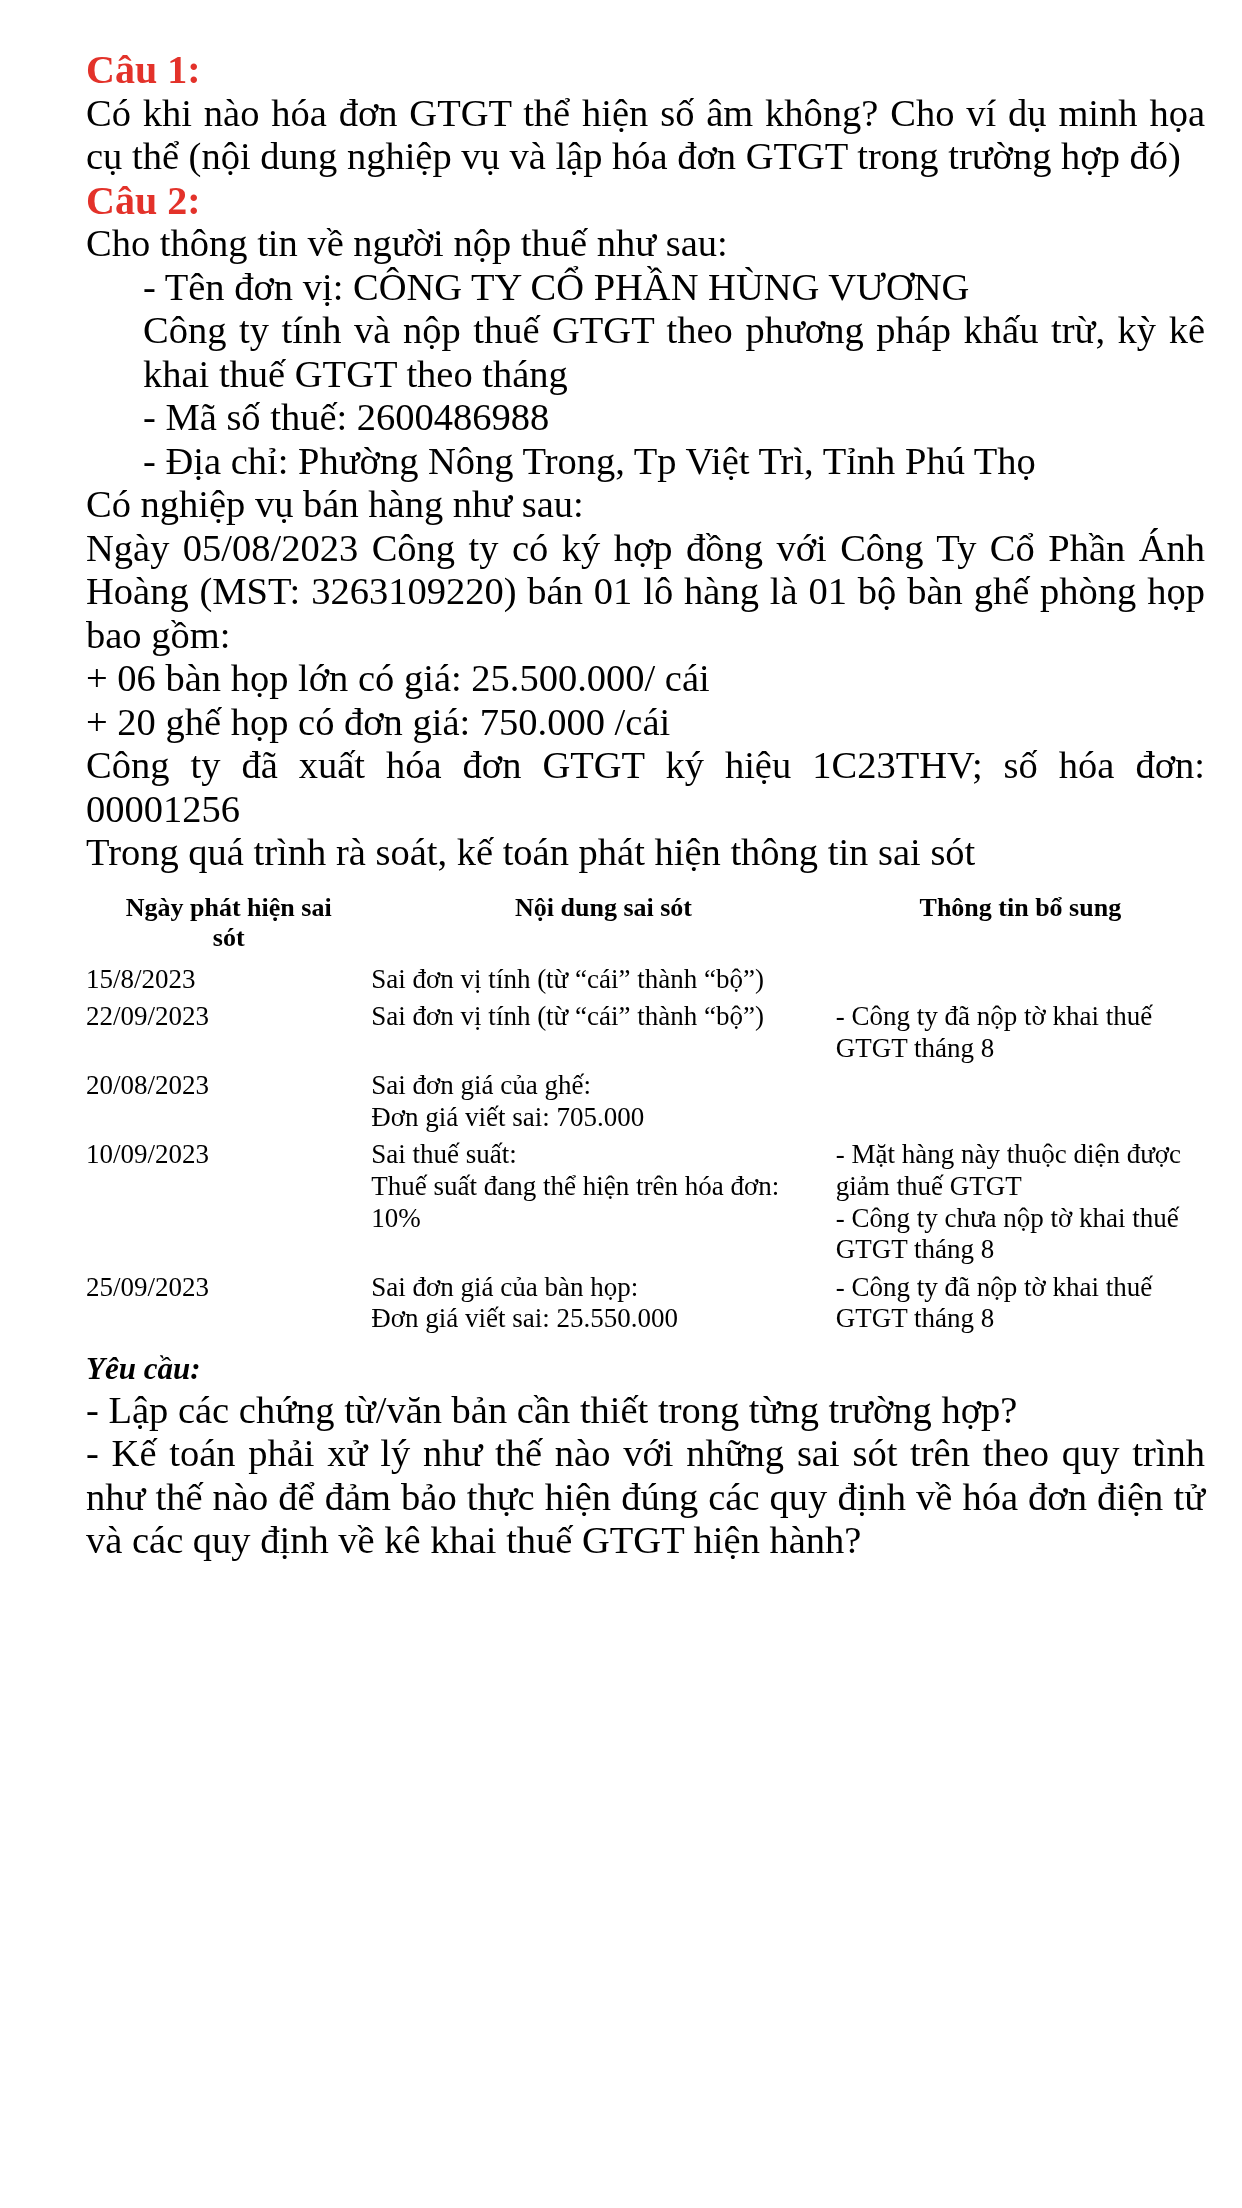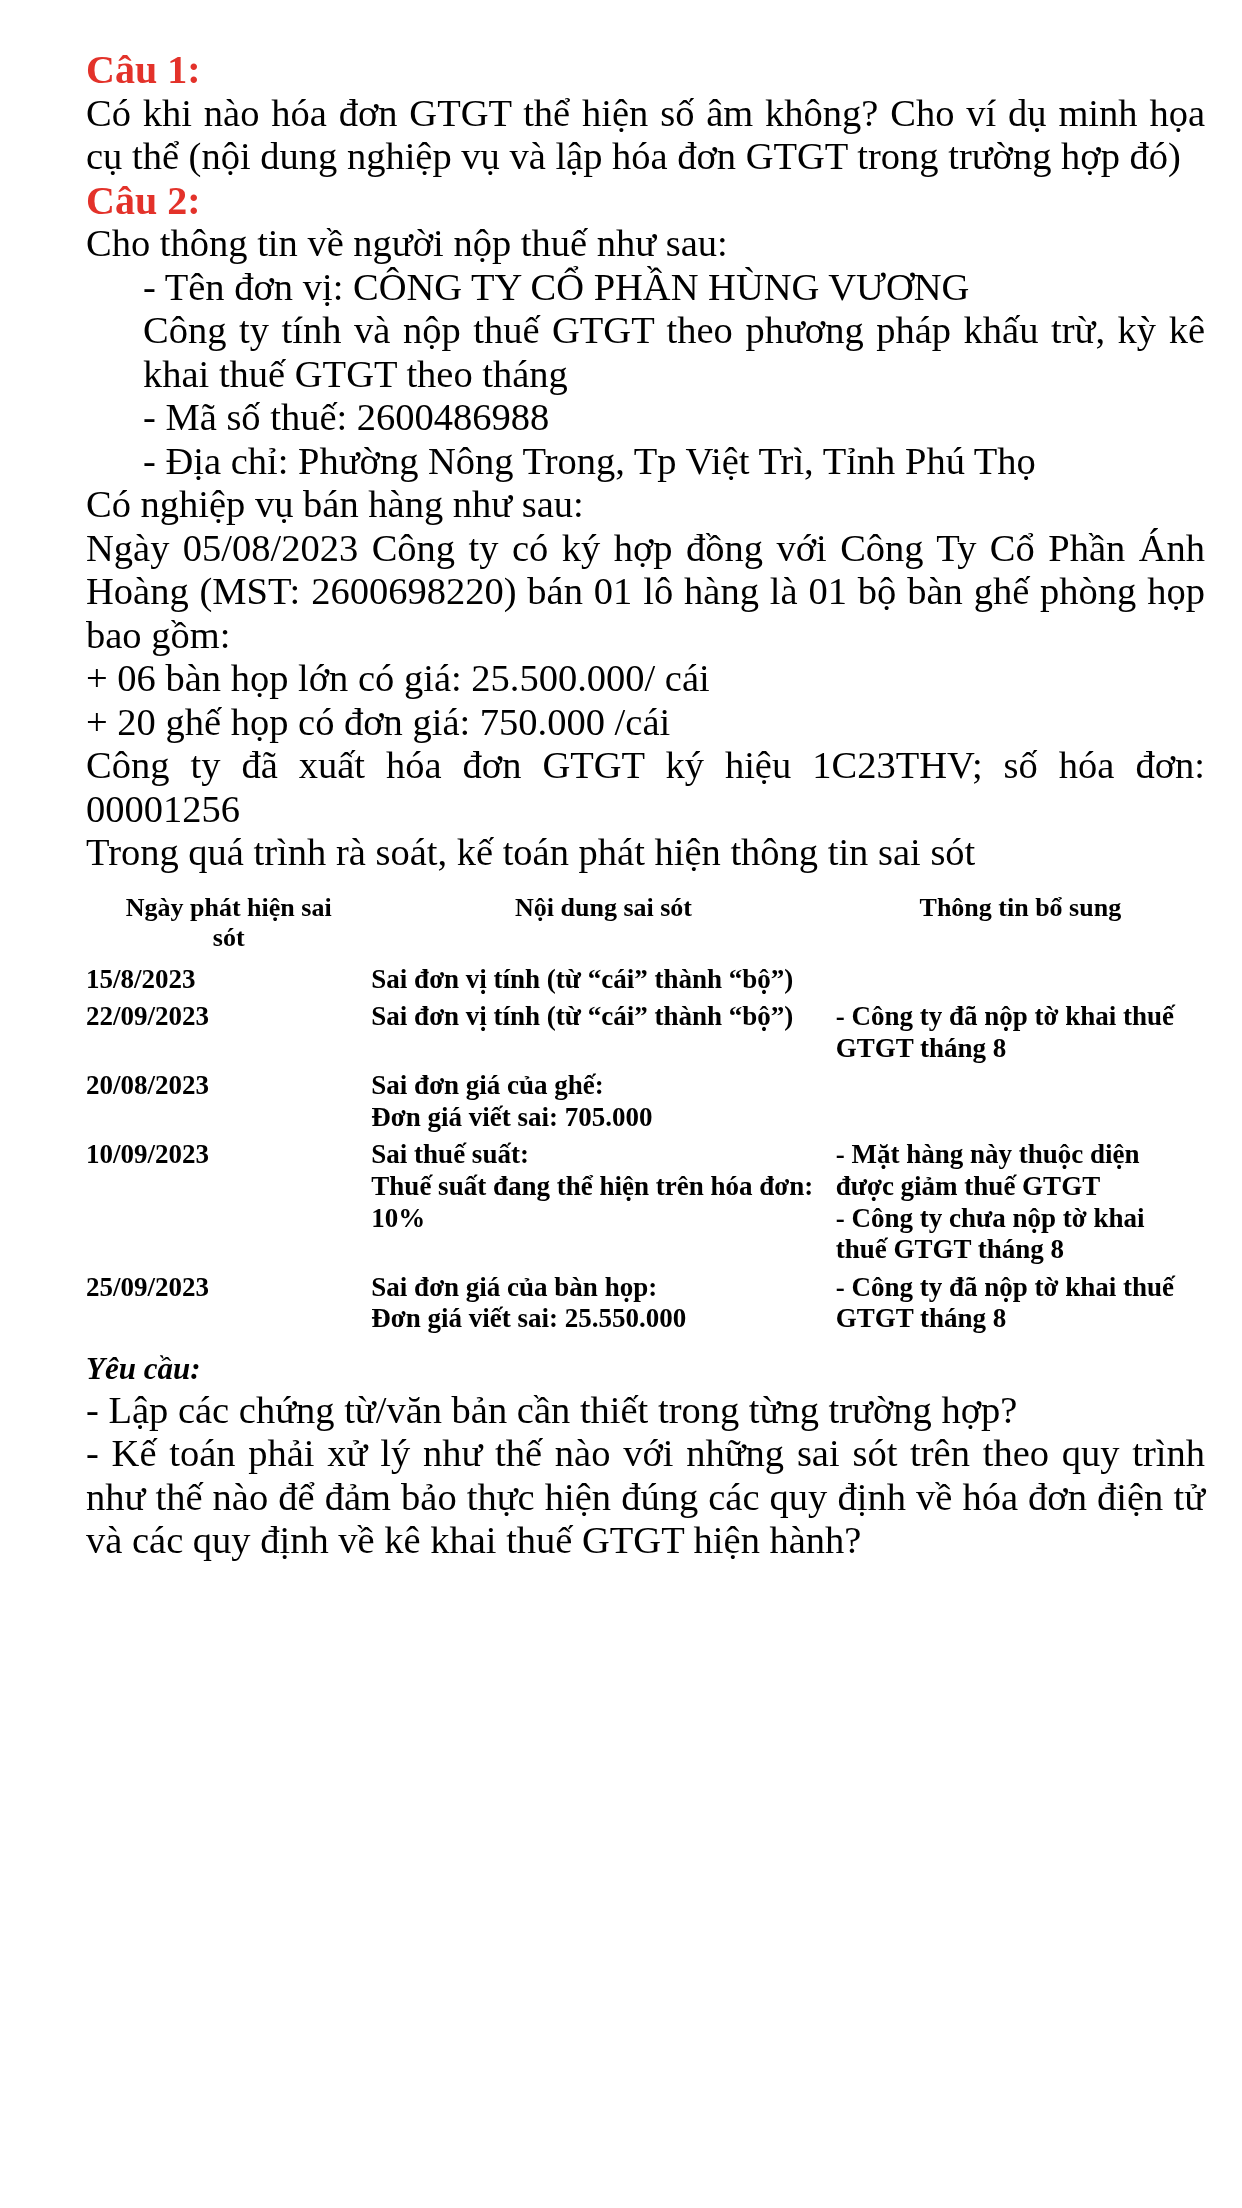--- a/index.html
+++ b/index.html
@@ -46,21 +46,20 @@
     text-align: center;
     vertical-align: top;
     padding: 0 0 10px 0;
   }
   table.err th .hdr-wrap { display: inline-block; max-width: 218px; }
   table.err td {
     vertical-align: top;
     text-align: left;
     white-space: pre-line;
     padding: 0 10px 6px 0;
-    font-weight: bold;
   }
   .req-label {
     font-weight: bold;
     font-style: italic;
     font-size: 31px;
     line-height: 1.15;
     margin: 10px 0 2px 0;
   }
 </style>
 </head>
@@ -76,21 +75,21 @@
 
   <div class="indent">
     <p class="body no-just"><span>- Tên đơn vị: </span><span>CÔNG TY CỔ PHẦN HÙNG VƯƠNG</span></p>
     <p class="body">Công ty tính và nộp thuế GTGT theo phương pháp khấu trừ, kỳ kê khai thuế GTGT theo tháng</p>
     <p class="body no-just"><span>- Mã số thuế: </span><span class="bold">2600486988</span></p>
     <p class="body">- Địa chỉ: Phường Nông Trong, Tp Việt Trì, Tỉnh Phú Thọ</p>
   </div>
 
   <p class="body no-just">Có nghiệp vụ bán hàng như sau:</p>
 
-  <p class="body"><span>Ngày 05/08/2023 Công ty có ký hợp đồng với Công Ty Cổ Phần Ánh Hoàng (MST: </span><span class="bold">2600698220</span><span>) bán 01 lô hàng là 01 bộ bàn ghế phòng họp bao gồm:</span></p>
+  <p class="body"><span>Ngày 05/08/2023 Công ty có ký hợp đồng với Công Ty Cổ Phần Ánh Hoàng (MST: </span><span class="bold">3263109220</span><span>) bán 01 lô hàng là 01 bộ bàn ghế phòng họp bao gồm:</span></p>
 
   <p class="body no-just">+ 06 bàn họp lớn có giá: 25.500.000/ cái</p>
   <p class="body no-just">+ 20 ghế họp có đơn giá: 750.000 /cái</p>
   <p class="body">Công ty đã xuất hóa đơn GTGT ký hiệu 1C23THV; số hóa đơn: 00001256</p>
   <p class="body no-just">Trong quá trình rà soát, kế toán phát hiện thông tin sai sót</p>
 
   <table class="err">
     <colgroup>
       <col style="width:25.5%">
       <col style="width:41.5%">

